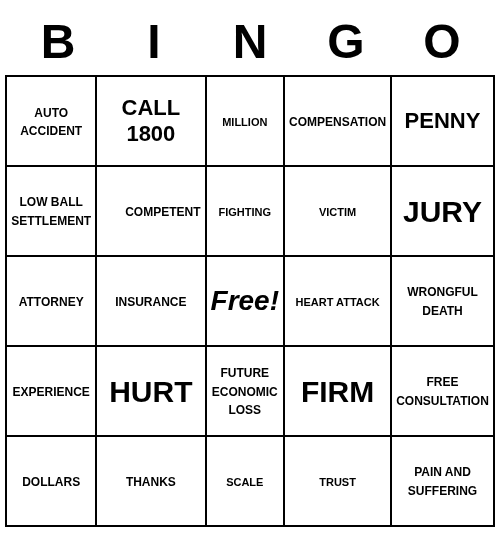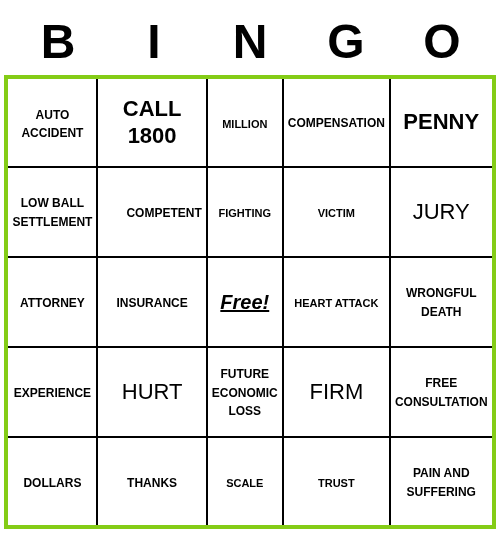--- a/index.html
+++ b/index.html
@@ -32,21 +32,21 @@
       font-size: 48px;
       font-weight: bold;
       color: #000;
       width: 80px;
       text-align: center;
     }
 
     #bingo-grid {
       width: 380px;
       border-collapse: collapse;
-      border: 4px solid #84cc16;
+      border: 2px solid #84cc16;
     }
 
     #bingo-grid td {
       border: 2px solid #000;
       width: 96px;
       height: 90px;
       text-align: center;
       vertical-align: middle;
       padding: 4px;
     }
@@ -59,37 +59,36 @@
     }
 
     .cell-text-large {
       font-size: 22px;
       font-weight: bold;
       text-transform: uppercase;
       line-height: 1.2;
     }
 
     .cell-text-xl {
-      font-size: 22px;
-      font-weight: normal;
+      font-size: 30px;
+      font-weight: bold;
       line-height: 1.1;
     }
 
     .cell-text-small {
       font-size: 12px;
       font-weight: bold;
       text-transform: uppercase;
       line-height: 1.3;
     }
 
     .free-cell {
-      font-size: 20px;
+      font-size: 28px;
       font-weight: bold;
       font-style: italic;
-      text-decoration: underline;
     }
   </style>
 </head>
 <body>
 
 <div id="bingo-title">
   <span class="bingo-letter">B</span>
   <span class="bingo-letter">I</span>
   <span class="bingo-letter">N</span>
   <span class="bingo-letter">G</span>

